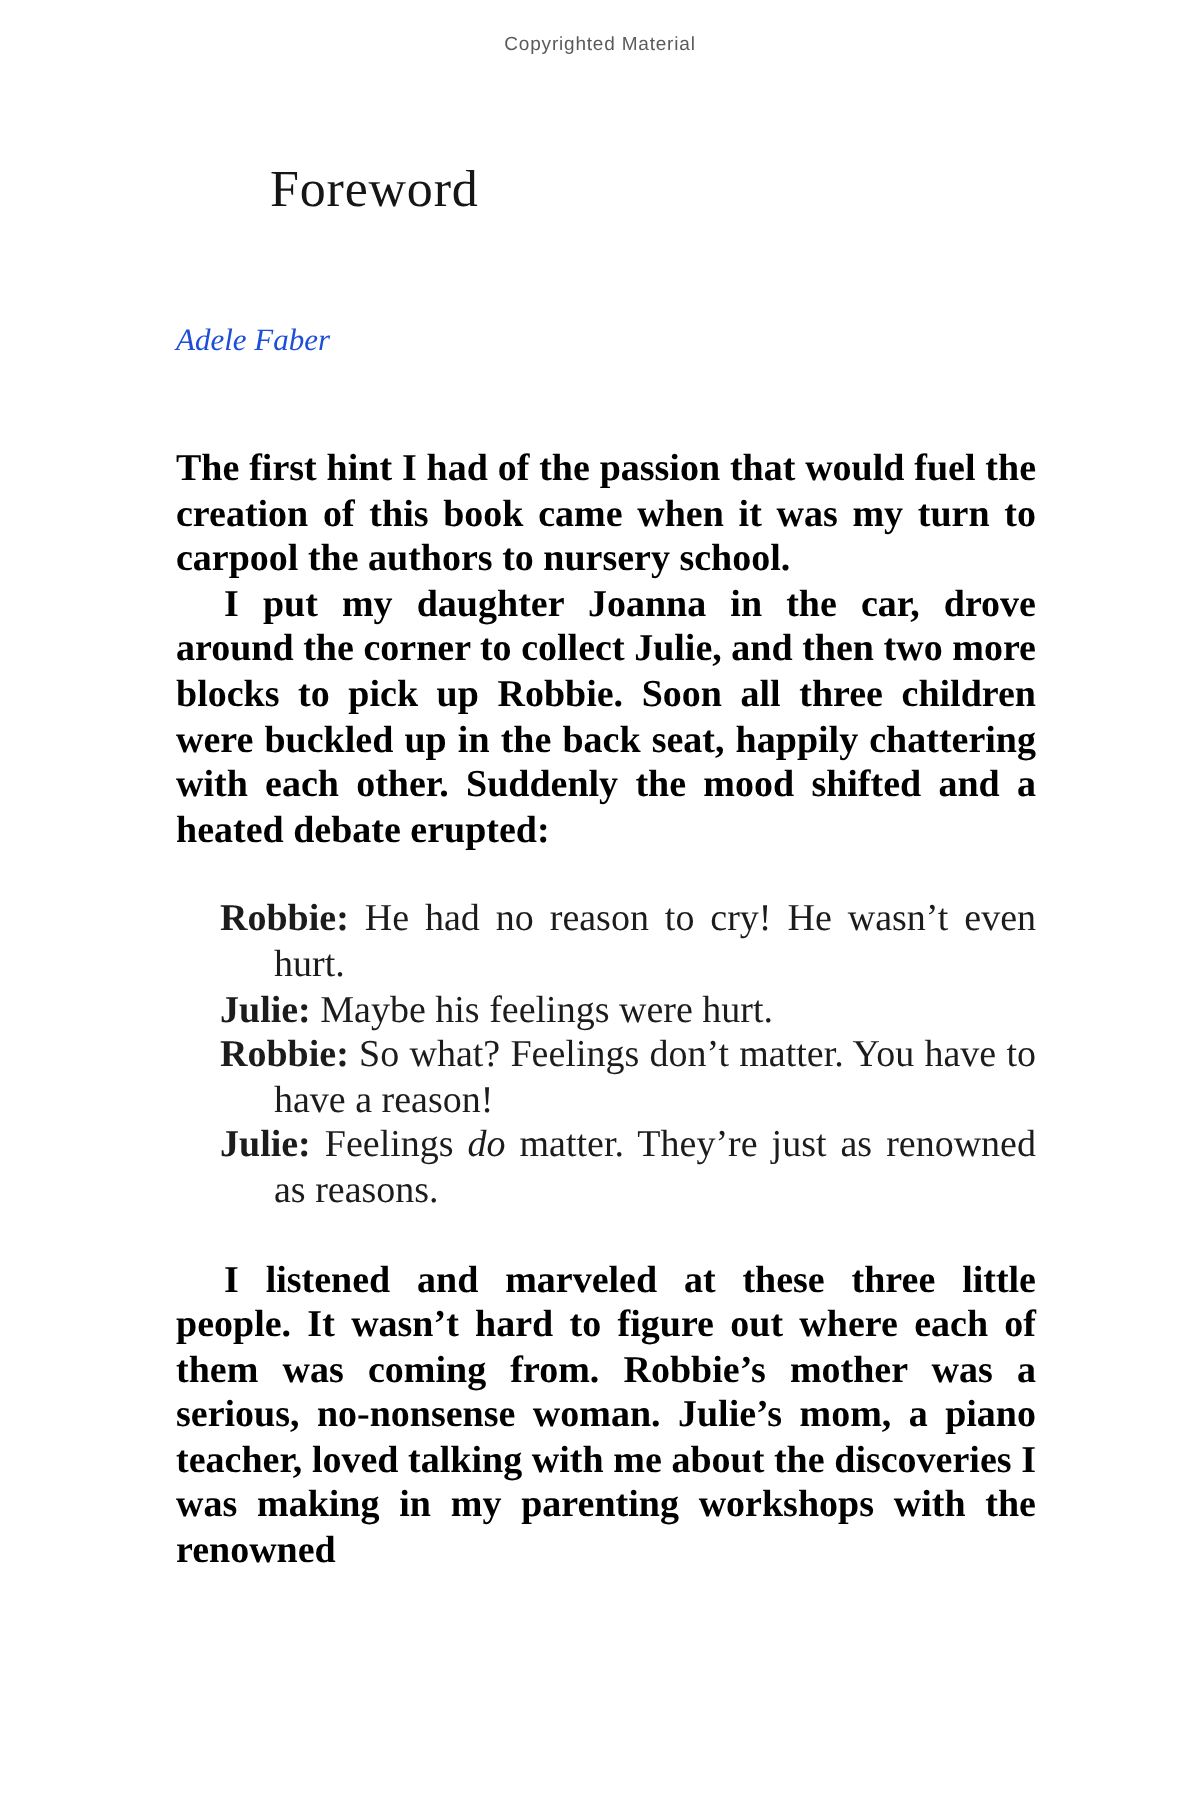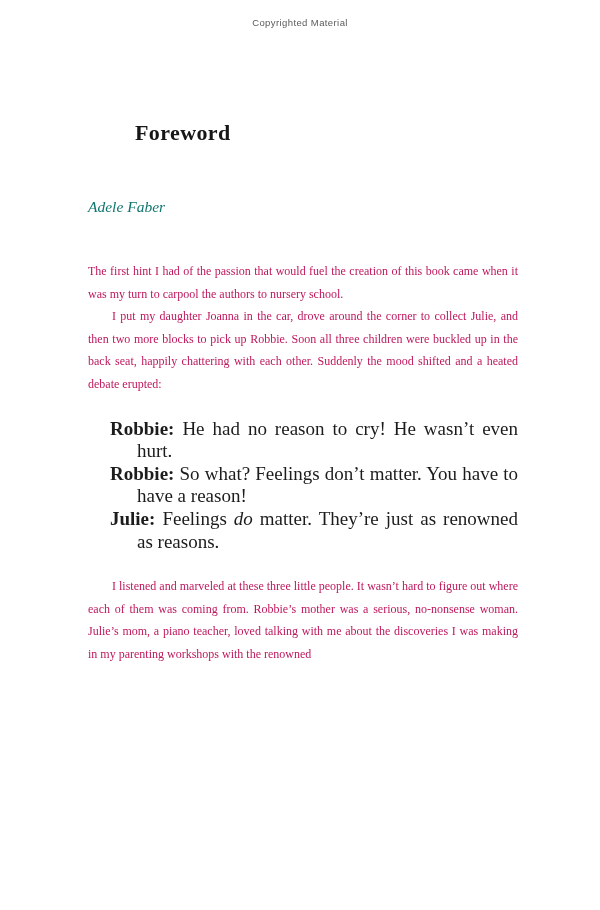--- a/index.html
+++ b/index.html
@@ -26,38 +26,39 @@
   }
   .copyright.top { top: 17px; }
   .copyright.bottom { top: 877px; }
   .content {
     position: absolute;
     left: 88px;
     top: 0;
     width: 430px;
   }
   .title {
-    margin-top: 120px;
+    margin-top: 80px;
     margin-left: 47px;
-    font-size: 22px;
-    font-weight: bold;
+    font-size: 26px;
+    font-weight: normal;
     color: #161616;
     letter-spacing: 0.4px;
   }
   .author {
     margin-top: 52px;
     font-style: italic;
     font-size: 15.5px;
-    color: #0f766e;
+    color: #1d4ed8;
   }
   .para {
-    font-size: 12px;
+    font-size: 19px;
     line-height: 22.6px;
     text-align: justify;
-    color: #be185d;
+    color: #000000;
+    font-weight: bold;
   }
   .para.first { margin-top: 44px; }
   .para.indented { text-indent: 24px; }
   .dialogue {
     margin: 22px 0 22px 22px;
   }
   .dline {
     font-size: 19px;
     line-height: 22.6px;
     padding-left: 27px;
@@ -91,20 +92,21 @@
     <p class="author">Adele Faber</p>
 
     <p class="para first">The first hint I had of the passion that would fuel the creation of this book came when it was my turn to carpool the authors to nursery school.</p>
 
     <p class="para indented">I put my daughter Joanna in the car, drove around the corner to collect Julie, and then two more blocks to pick up Robbie. Soon all three children were buckled up in the back seat, happily chattering with each other. Suddenly the mood shifted and a heated debate erupted:</p>
 
     <div class="dialogue">
 
       <p class="dline"><strong>Robbie:</strong> <span>He had no reason to cry! He wasn’t even hurt.</span></p>
 
+      <p class="dline"><strong>Julie:</strong> <span>Maybe his feelings were hurt.</span></p>
 
       <p class="dline"><strong>Robbie:</strong> <span>So what? Feelings don’t matter. You have to have a reason!</span></p>
 
       <p class="dline"><strong>Julie:</strong> <span>Feelings </span><em>do</em><span> matter. They’re just as renowned as reasons.</span></p>
 
 
     </div>
 
     <p class="para indented">I listened and marveled at these three little people. It wasn’t hard to figure out where each of them was coming from. Robbie’s mother was a serious, no-nonsense woman. Julie’s mom, a piano teacher, loved talking with me about the discoveries I was making in my parenting workshops with the renowned</p>
 

